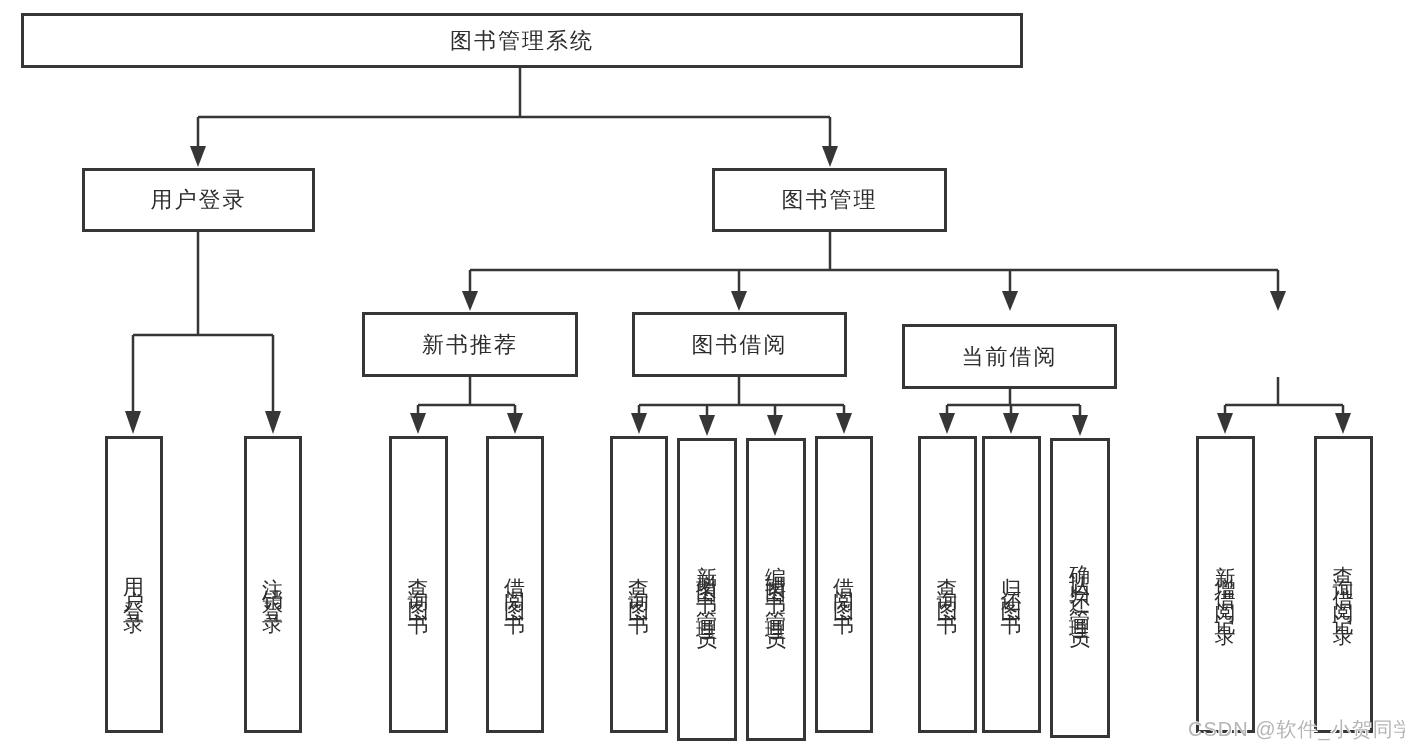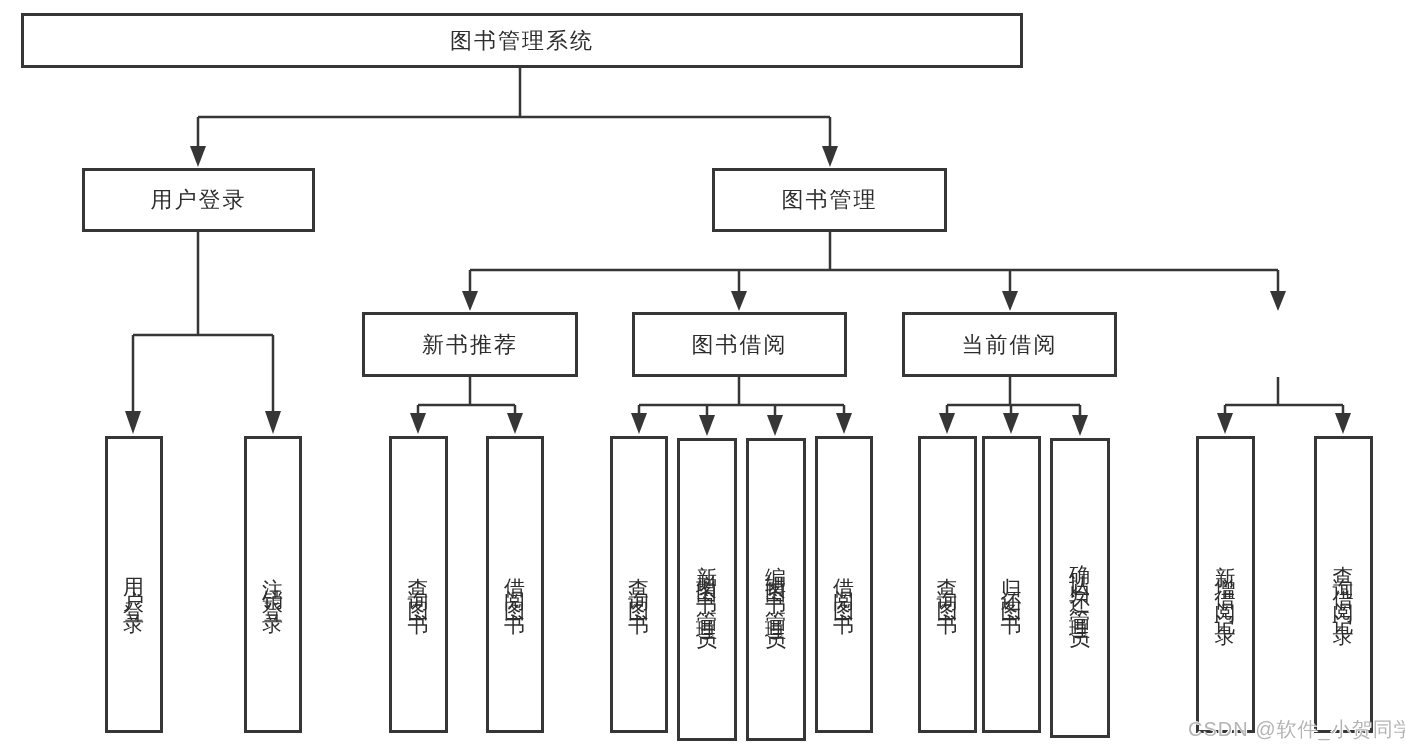--- a/index.html
+++ b/index.html
@@ -62,21 +62,21 @@
     </g>
   </svg>
 
   <div class="box h-box" style="left:21px; top:13px; width:1002px; height:55px;">图书管理系统</div>
 
   <div class="box h-box" style="left:82px; top:168px; width:233px; height:64px;">用户登录</div>
   <div class="box h-box" style="left:362px; top:312px; width:216px; height:65px;">新书推荐</div>
 
   <div class="box h-box" style="left:712px; top:168px; width:235px; height:64px;">图书管理</div>
   <div class="box h-box" style="left:632px; top:312px; width:215px; height:65px;">图书借阅</div>
-  <div class="box h-box" style="left:902px; top:312px; width:215px; height:65px;">当前借阅</div>
+  <div class="box h-box" style="left:902px; top:324px; width:215px; height:65px;">当前借阅</div>
 
   <div class="box v-box" style="left:105px; top:436px; width:58px; height:297px;">
     <span class="vtext">用户登录</span>
   </div>
   <div class="box v-box" style="left:244px; top:436px; width:58px; height:297px;">
     <span class="vtext">注销登录</span>
   </div>
 
   <div class="box v-box" style="left:389px; top:436px; width:59px; height:297px;">
     <span class="vtext">查询图书</span>

